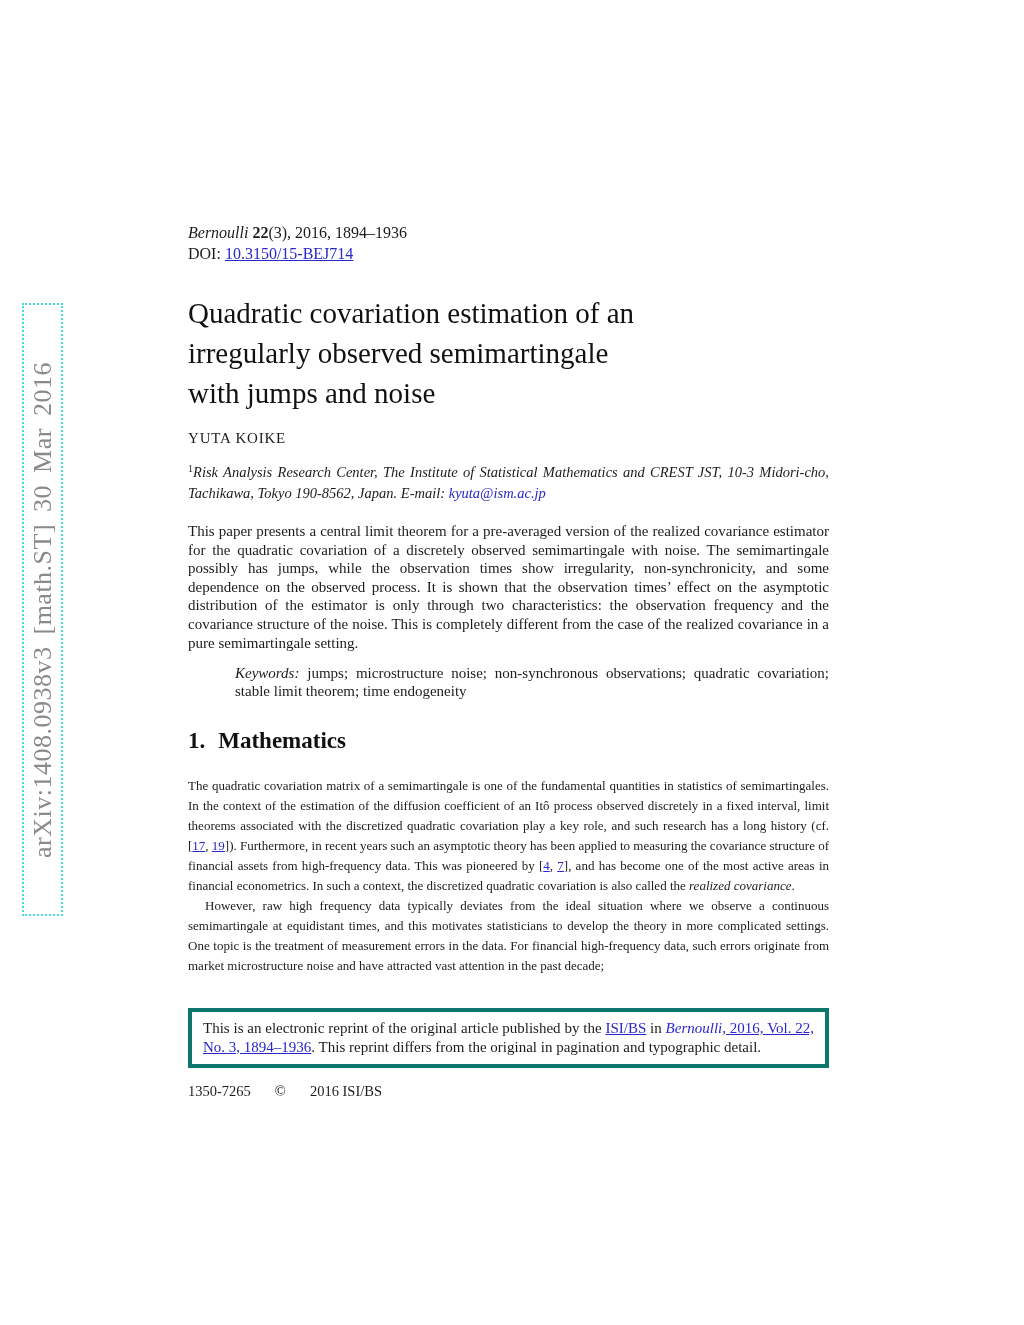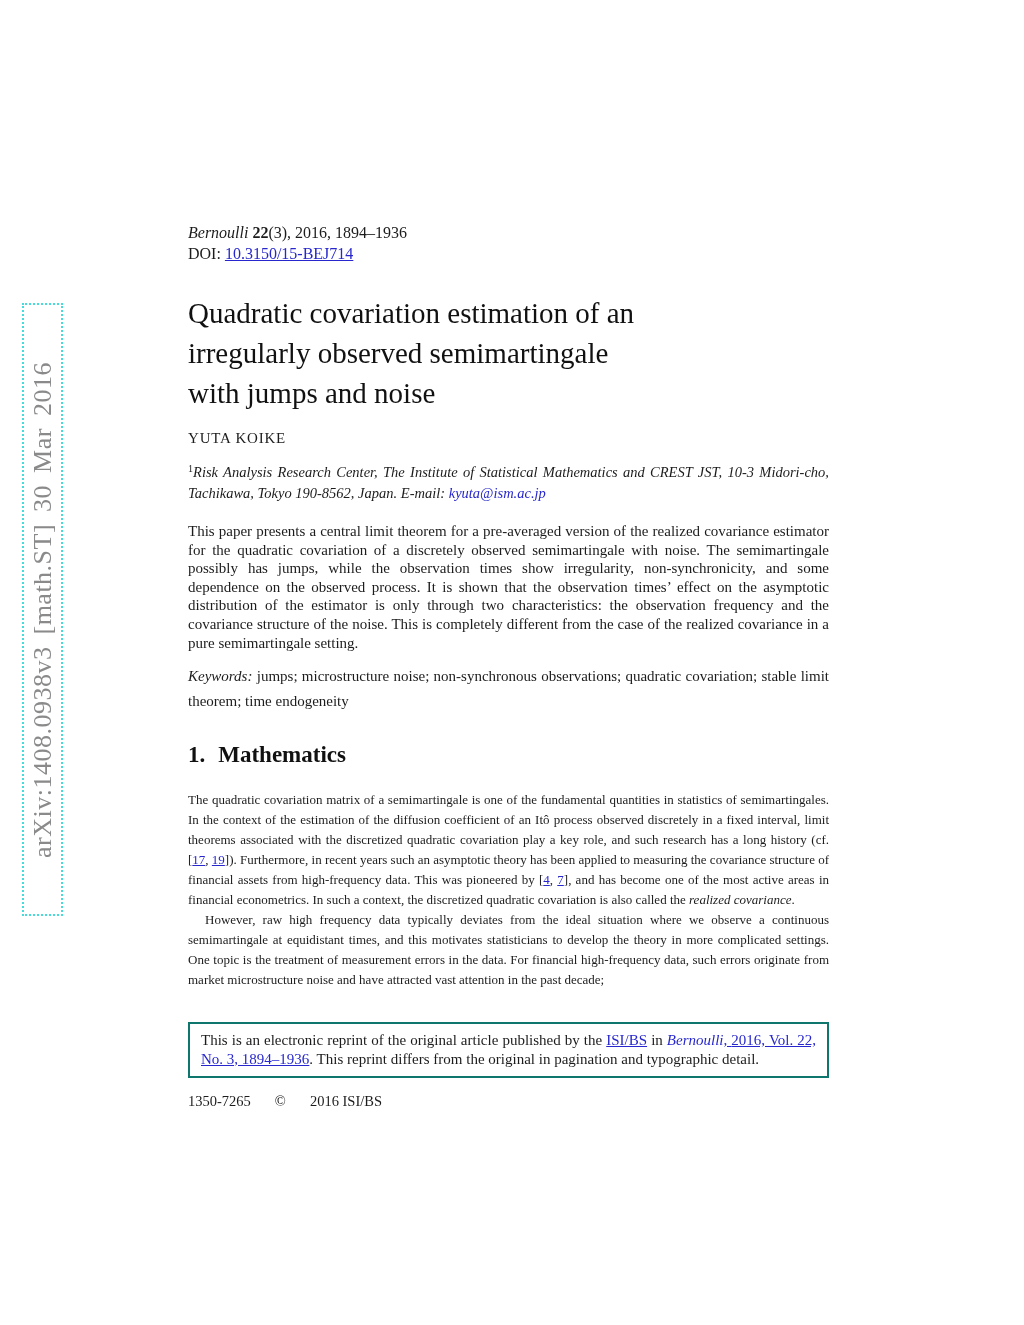--- a/index.html
+++ b/index.html
@@ -18,27 +18,27 @@
     white-space:nowrap;font-size:26px;color:#8a8a8a;
     letter-spacing:0.5px;word-spacing:5px;
   }
   
   .page{position:absolute;left:188px;top:0;width:641px;}
   .header{margin-top:222px;font-size:16px;line-height:21px;}
   .title{margin-top:29px;font-size:29px;line-height:40px;color:#111;}
   .author{margin-top:17px;font-size:15px;letter-spacing:0.8px;}
   .affiliation{margin-top:16px;font-size:14.5px;line-height:19.5px;text-align:justify;}
   .abstract{margin-top:19px;font-size:15px;line-height:18.6px;text-align:justify;}
-  .keywords{margin-top:12px;font-size:15px;line-height:25px;text-align:justify;}
+  .keywords{margin-top:12px;font-size:15px;line-height:18px;text-align:justify;margin-left:47px;}
   .section-heading{margin-top:28px;font-size:23px;font-weight:bold;color:#111;}
   .para{font-size:13px;line-height:20px;text-align:justify;}
   .para1{margin-top:22px;}
   .para2{text-indent:17px;}
   .reprint-box{
-    margin-top:32px;border:2px solid #0f766e;padding:7px 11px 8px 11px;
+    margin-top:32px;border:4px solid #0f766e;padding:7px 11px 8px 11px;
     font-size:15px;line-height:18.5px;text-align:justify;box-sizing:border-box;width:100%;
   }
   .footer{margin-top:15px;font-size:14.5px;}
   .footer .seg-gap{display:inline-block;width:24px;}
   
   .it{font-style:italic;}
   .b{font-weight:bold;}
   .link{color:#2727cd;text-decoration:underline;}
   .itlink{color:#2727cd;font-style:italic;}
   .sup{font-size:70%;position:relative;top:-0.45em;}

